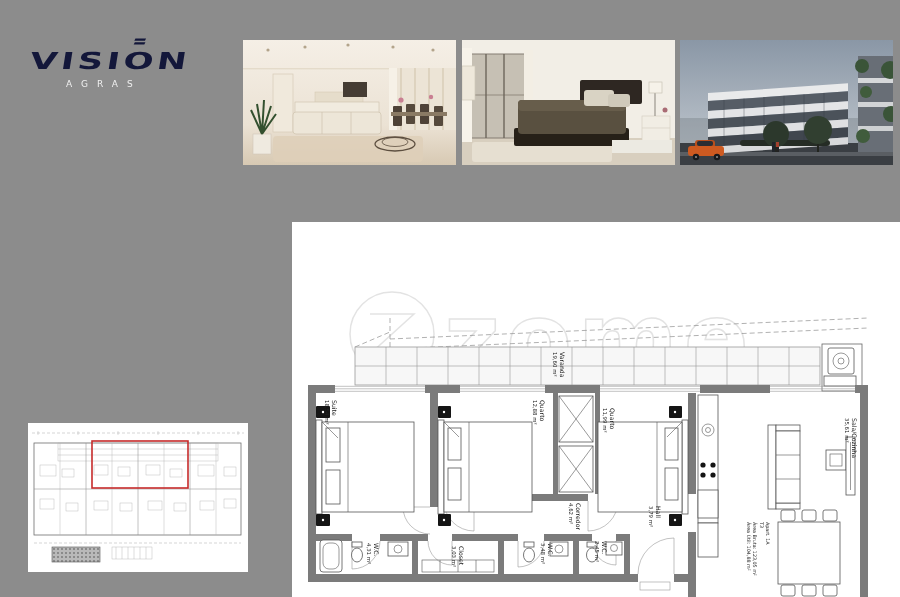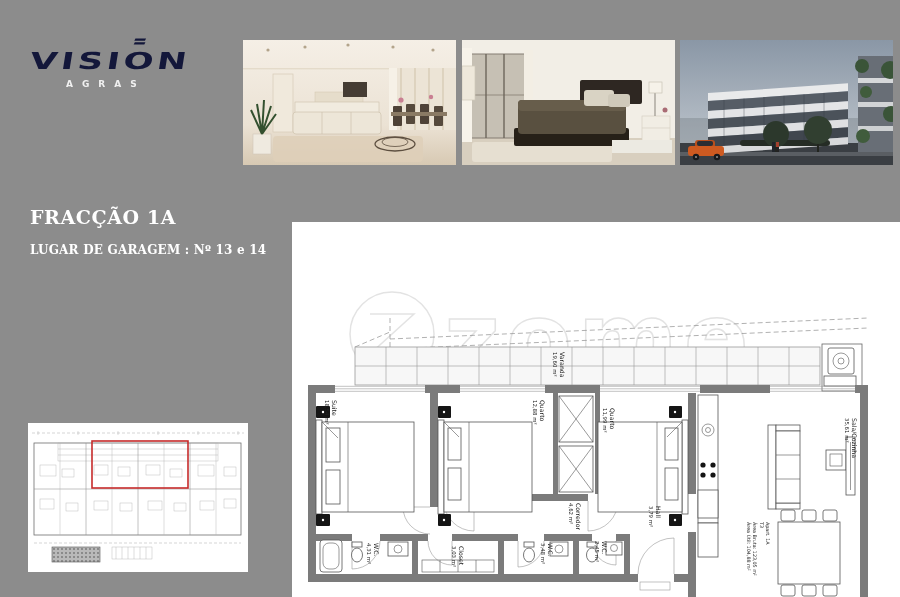--- a/index.html
+++ b/index.html
@@ -4,21 +4,21 @@
 <style>
   html,body{margin:0;padding:0;background:#666;}
   .page{position:relative;width:900px;height:597px;background:#8c8c8c;overflow:hidden;
         font-family:"DejaVu Sans",sans-serif;}
   
   .logo{position:absolute;left:30px;top:46px;width:170px;}
   .logo-word{font-weight:bold;font-size:30px;color:#13173a;letter-spacing:3px;
              transform:scale(1.18,.78) skewX(-6deg);transform-origin:left center;line-height:1;}
   .logo-dots{position:absolute;left:86px;top:-14px;}
   .logo-dots i{display:block;width:9px;height:3px;background:#13173a;margin-bottom:2px;transform:skewX(-12deg);}
-  .logo-sub{margin-top:3px;padding-left:36px;font-size:9px;font-weight:bold;color:#f0f0f0;letter-spacing:9px;}
+  .logo-sub{margin-top:3px;padding-left:36px;font-size:9px;font-weight:normal;color:#f0f0f0;letter-spacing:9px;}
   
   .photo{position:absolute;top:40px;width:213px;height:125px;overflow:hidden;}
   
   .sidebar-block{position:absolute;left:30px;top:206px;width:255px;color:#fff;
                  font-family:"DejaVu Serif","Liberation Serif",serif;}
   .sb-title{font-size:19px;font-weight:bold;letter-spacing:.6px;}
   .sb-item{font-size:12px;font-weight:bold;margin-top:12.5px;letter-spacing:.2px;}
   .sb-item:first-of-type{margin-top:31px;}
   .sb-unit{font-style:italic;}
   .sb-sup{font-size:8px;vertical-align:super;}
@@ -195,25 +195,20 @@
       </g>
       <g>
         <rect x="92" y="102" width="3" height="10" fill="#20242a"></rect>
         <rect x="96" y="102" width="3" height="5" fill="#a3402e"></rect>
           <rect x="96" y="107" width="3" height="5" fill="#222"></rect>
       </g>
     </svg>
   </div>
 
   <div class="sidebar-block">
-    <div class="sb-title">FRACÇÃO 1A</div>
-    <div class="sb-item">
-      <span>LUGAR DE GARAGEM :</span>
-      <span>Nº 13 e 14</span><span class="sb-unit"></span><span class="sb-sup"></span>
-    </div>
   </div>
 
   <div class="mini-card">
     <svg width="220" height="149" viewBox="0 0 220 149">
       <defs>
         <pattern id="dots" width="4" height="4" patternUnits="userSpaceOnUse">
           <rect width="4" height="4" fill="#b9b9b9"></rect>
             <circle cx="2" cy="2" r=".7" fill="#3a3a3a"></circle>
         </pattern>
       </defs>

